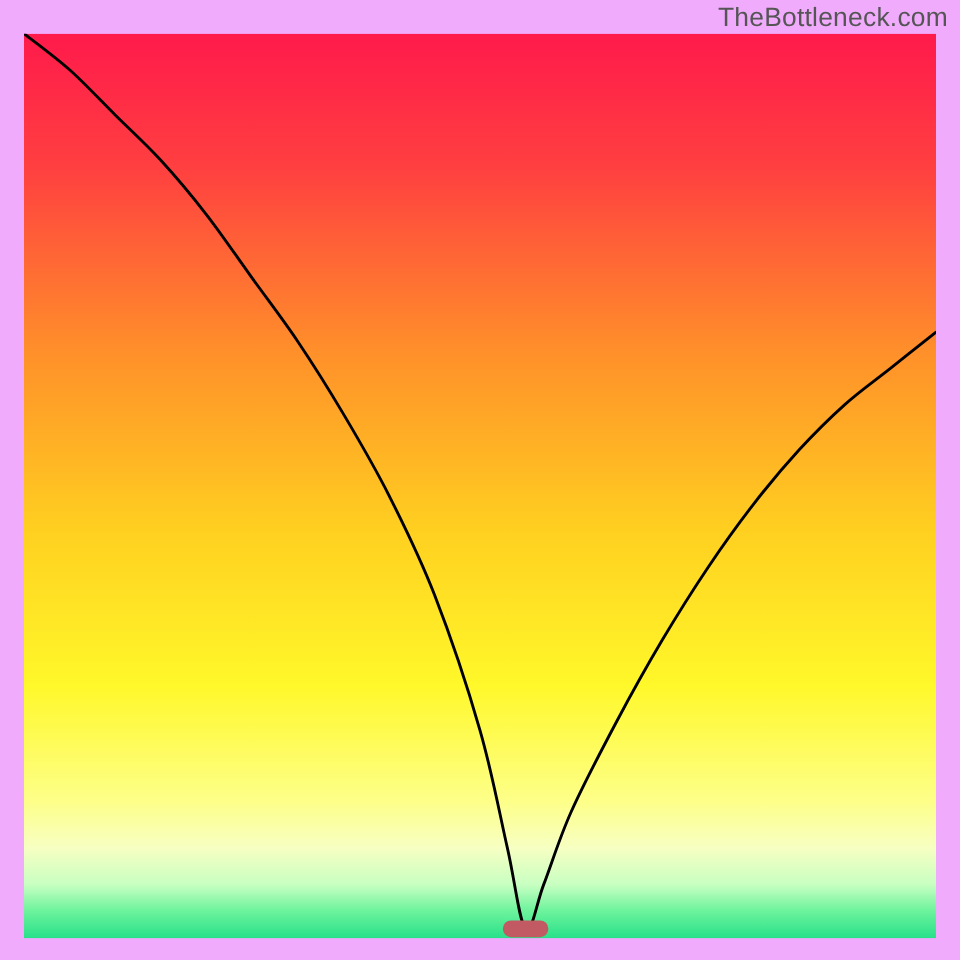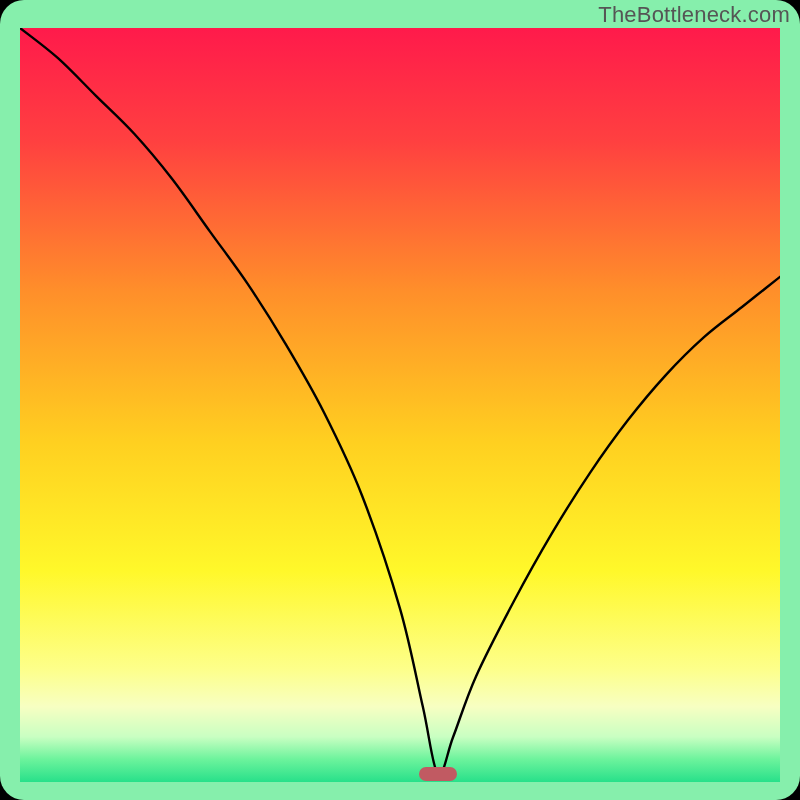--- a/index.html
+++ b/index.html
@@ -8,22 +8,21 @@
     width: 800px;
     height: 800px;
     background: #000;
     font-family: Arial, Helvetica, sans-serif;
     overflow: hidden;
   }
   .frame {
     position: relative;
     width: 800px;
     height: 800px;
-    background: #86efac;
-    border-radius: 24px;
+    background: #f0abfc;
   }
   .watermark {
     position: absolute;
     top: 2px;
     right: 10px;
     color: #555;
     font-size: 22px;
     font-weight: 500;
     letter-spacing: 0.2px;
     z-index: 5;

